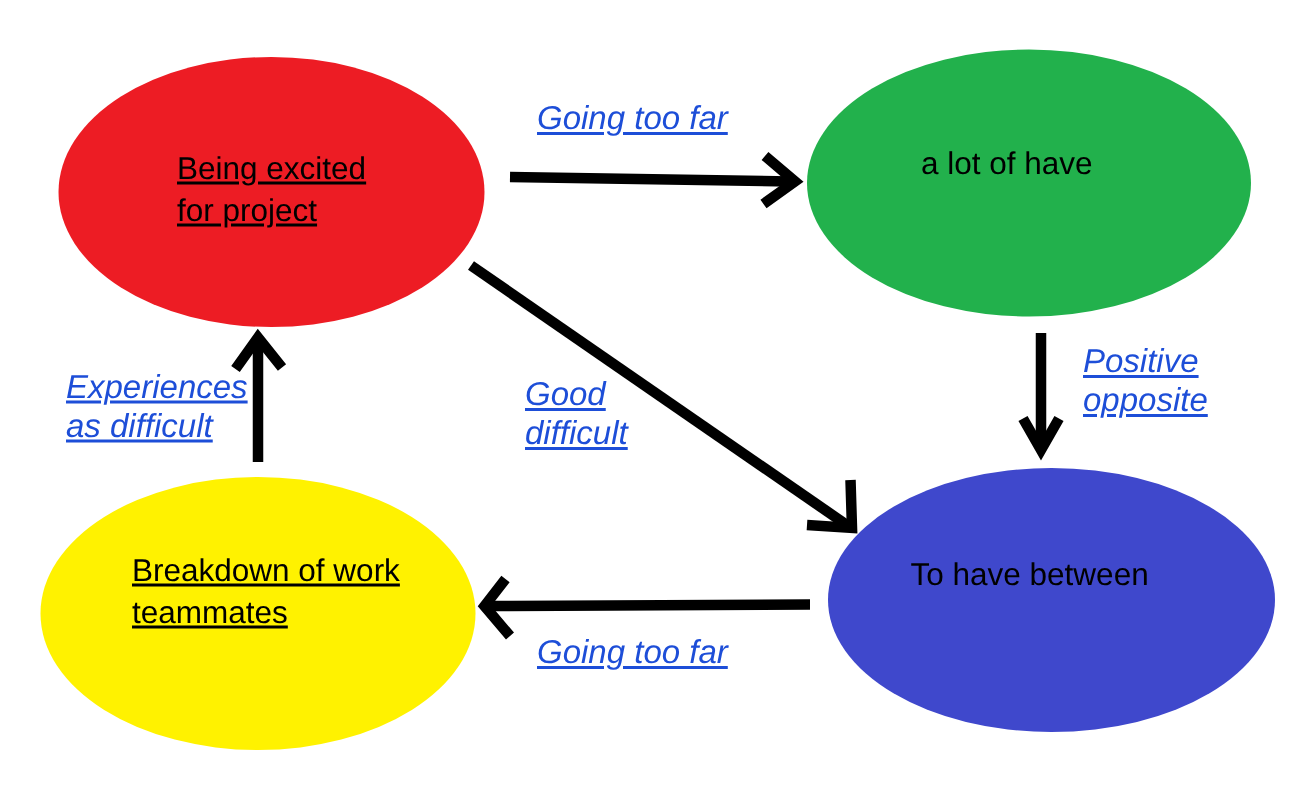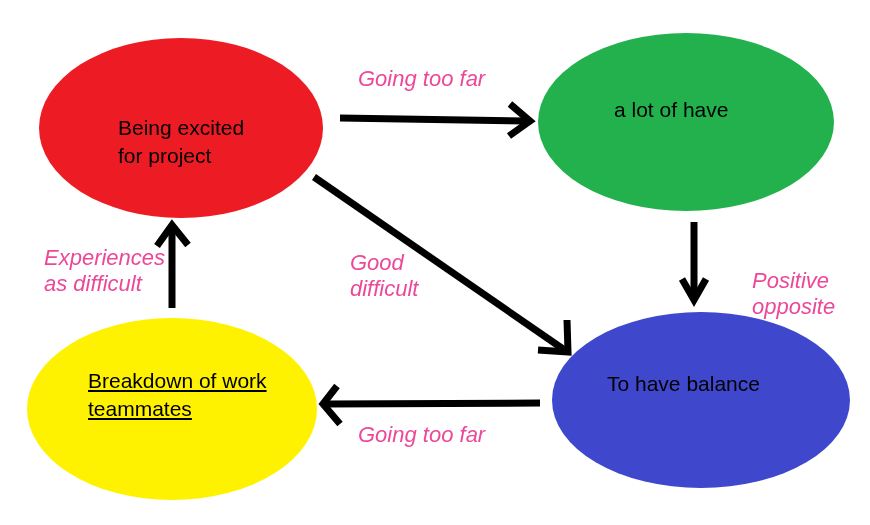--- a/index.html
+++ b/index.html
@@ -23,33 +23,34 @@
   .node-text {
     position: absolute;
     color: #000000;
     font-size: 21px;
     line-height: 28px;
     white-space: nowrap;
     z-index: 2;
   }
   .edge-label {
     position: absolute;
-    color: #ec4899;
+    color: #1d4ed8;
     font-size: 22px;
     font-style: italic;
     line-height: 26px;
     white-space: nowrap;
     z-index: 2;
+    text-decoration: underline;
   }
-  .pos-node-excited   { left: 118px; top: 114px;  }
+  .pos-node-excited   { left: 118px; top: 99px; text-decoration: underline;  }
   .pos-node-trying    { left: 614px; top: 96px;  }
   .pos-node-finished  { left: 607px; top: 370px; }
   .pos-node-breakdown { left: 88px;  top: 367px; text-decoration: underline; }
   .pos-label-going-top    { left: 358px; top: 66px;  }
-  .pos-label-positive     { left: 752px; top: 228px; margin-top: 40px; }
+  .pos-label-positive     { left: 722px; top: 228px; }
   .pos-label-good         { left: 350px; top: 250px; }
   .pos-label-going-bottom { left: 358px; top: 422px; }
   .pos-label-experiences  { left: 44px;  top: 245px; }
 </style>
 </head>
 <body>
 
 <div class="canvas">
 
   <svg class="shapes-layer" width="870" height="525" viewBox="0 0 870 525">
@@ -88,21 +89,21 @@
   <div class="node-text pos-node-excited">
     <div>Being excited</div>
     <div>for project</div>
   </div>
 
   <div class="node-text pos-node-trying">
     <div>a lot of have</div>
   </div>
 
   <div class="node-text pos-node-finished">
-    <div>To have balance</div>
+    <div>To have between</div>
   </div>
 
   <div class="node-text pos-node-breakdown">
     <div>Breakdown of work</div>
     <div>teammates</div>
   </div>
 
   <div class="edge-label pos-label-going-top">Going too far</div>
 
   <div class="edge-label pos-label-positive">

